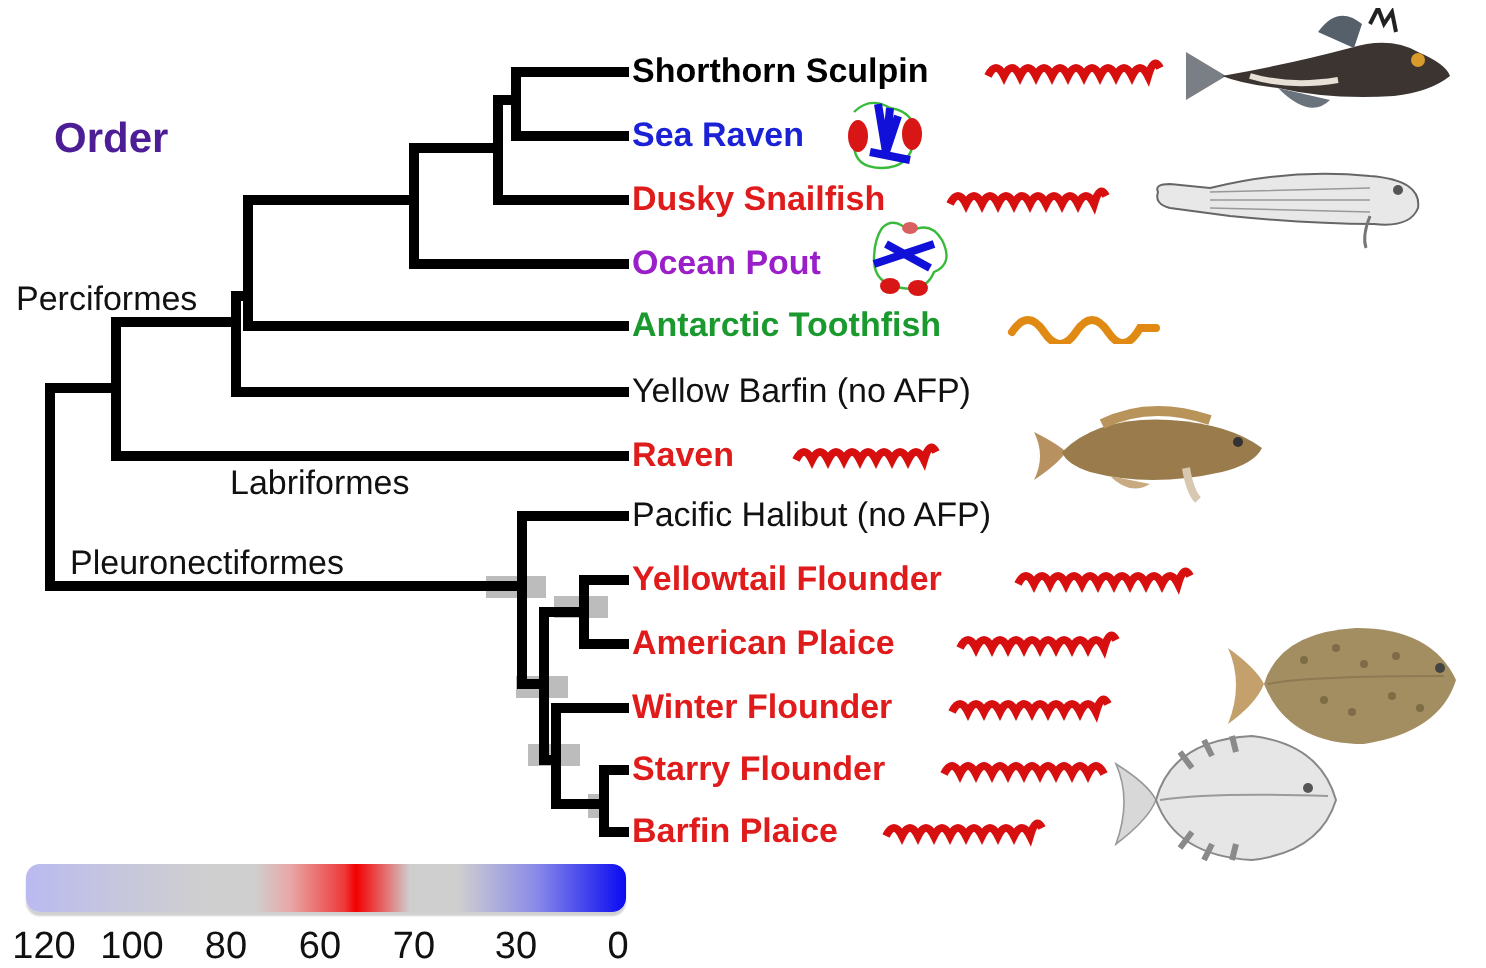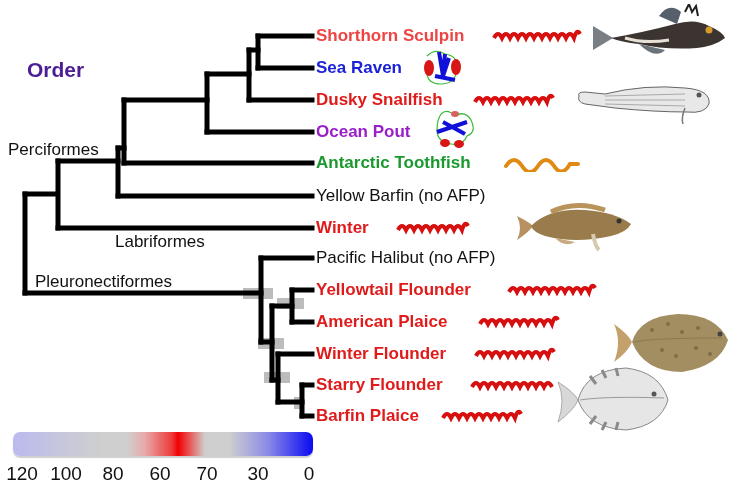--- a/index.html
+++ b/index.html
@@ -68,27 +68,27 @@
     <path d="M302 385 H312"></path>
     <path d="M302 416 H312"></path>
   </g>
 </svg>
 
 <div class="order-title">Order</div>
 <div class="clade" style="left:8px; top:140px;">Perciformes</div>
 <div class="clade" style="left:75px; top:232px;margin-left:40px;">Labriformes</div>
 <div class="clade" style="left:35px; top:272px;">Pleuronectiformes</div>
 
-<div class="label bold" style="left:316px; top:26px; color:#ef4444;">Shorthorn Sculpin</div>
+<div class="label bold" style="left:316px; top:26px; color:#000000;">Shorthorn Sculpin</div>
 <div class="label bold" style="left:316px; top:58px; color:#1b22d6;">Sea Raven</div>
 <div class="label bold" style="left:316px; top:90px; color:#e01b1b;">Dusky Snailfish</div>
 <div class="label bold" style="left:316px; top:122px; color:#9a1fc9;">Ocean Pout</div>
 <div class="label bold" style="left:316px; top:153px; color:#1a9a2e;">Antarctic Toothfish</div>
 <div class="label" style="left:316px; top:186px; color:#111;">Yellow Barfin (no AFP)</div>
-<div class="label bold" style="left:316px; top:218px; color:#e01b1b;">Winter</div>
+<div class="label bold" style="left:316px; top:218px; color:#e01b1b;">Raven</div>
 <div class="label" style="left:316px; top:248px; color:#111;">Pacific Halibut (no AFP)</div>
 <div class="label bold" style="left:316px; top:280px; color:#e01b1b;">Yellowtail Flounder</div>
 <div class="label bold" style="left:316px; top:312px; color:#e01b1b;">American Plaice</div>
 <div class="label bold" style="left:316px; top:344px; color:#e01b1b;">Winter Flounder</div>
 <div class="label bold" style="left:316px; top:375px; color:#e01b1b;">Starry Flounder</div>
 <div class="label bold" style="left:316px; top:406px; color:#e01b1b;">Barfin Plaice</div>
 
 <svg class="icon" style="left:492px; top:28px;" width="92" height="16" viewBox="0 0 92 16">
   <path d="M2 10 q4 -8 8 0 q4 -8 8 0 q4 -8 8 0 q4 -8 8 0 q4 -8 8 0 q4 -8 8 0 q4 -8 8 0 q4 -8 8 0 q4 -8 8 0 q4 -8 8 0 q3 -10 6 -4" fill="none" stroke="#d80f0f" stroke-width="4"></path>
 </svg>

